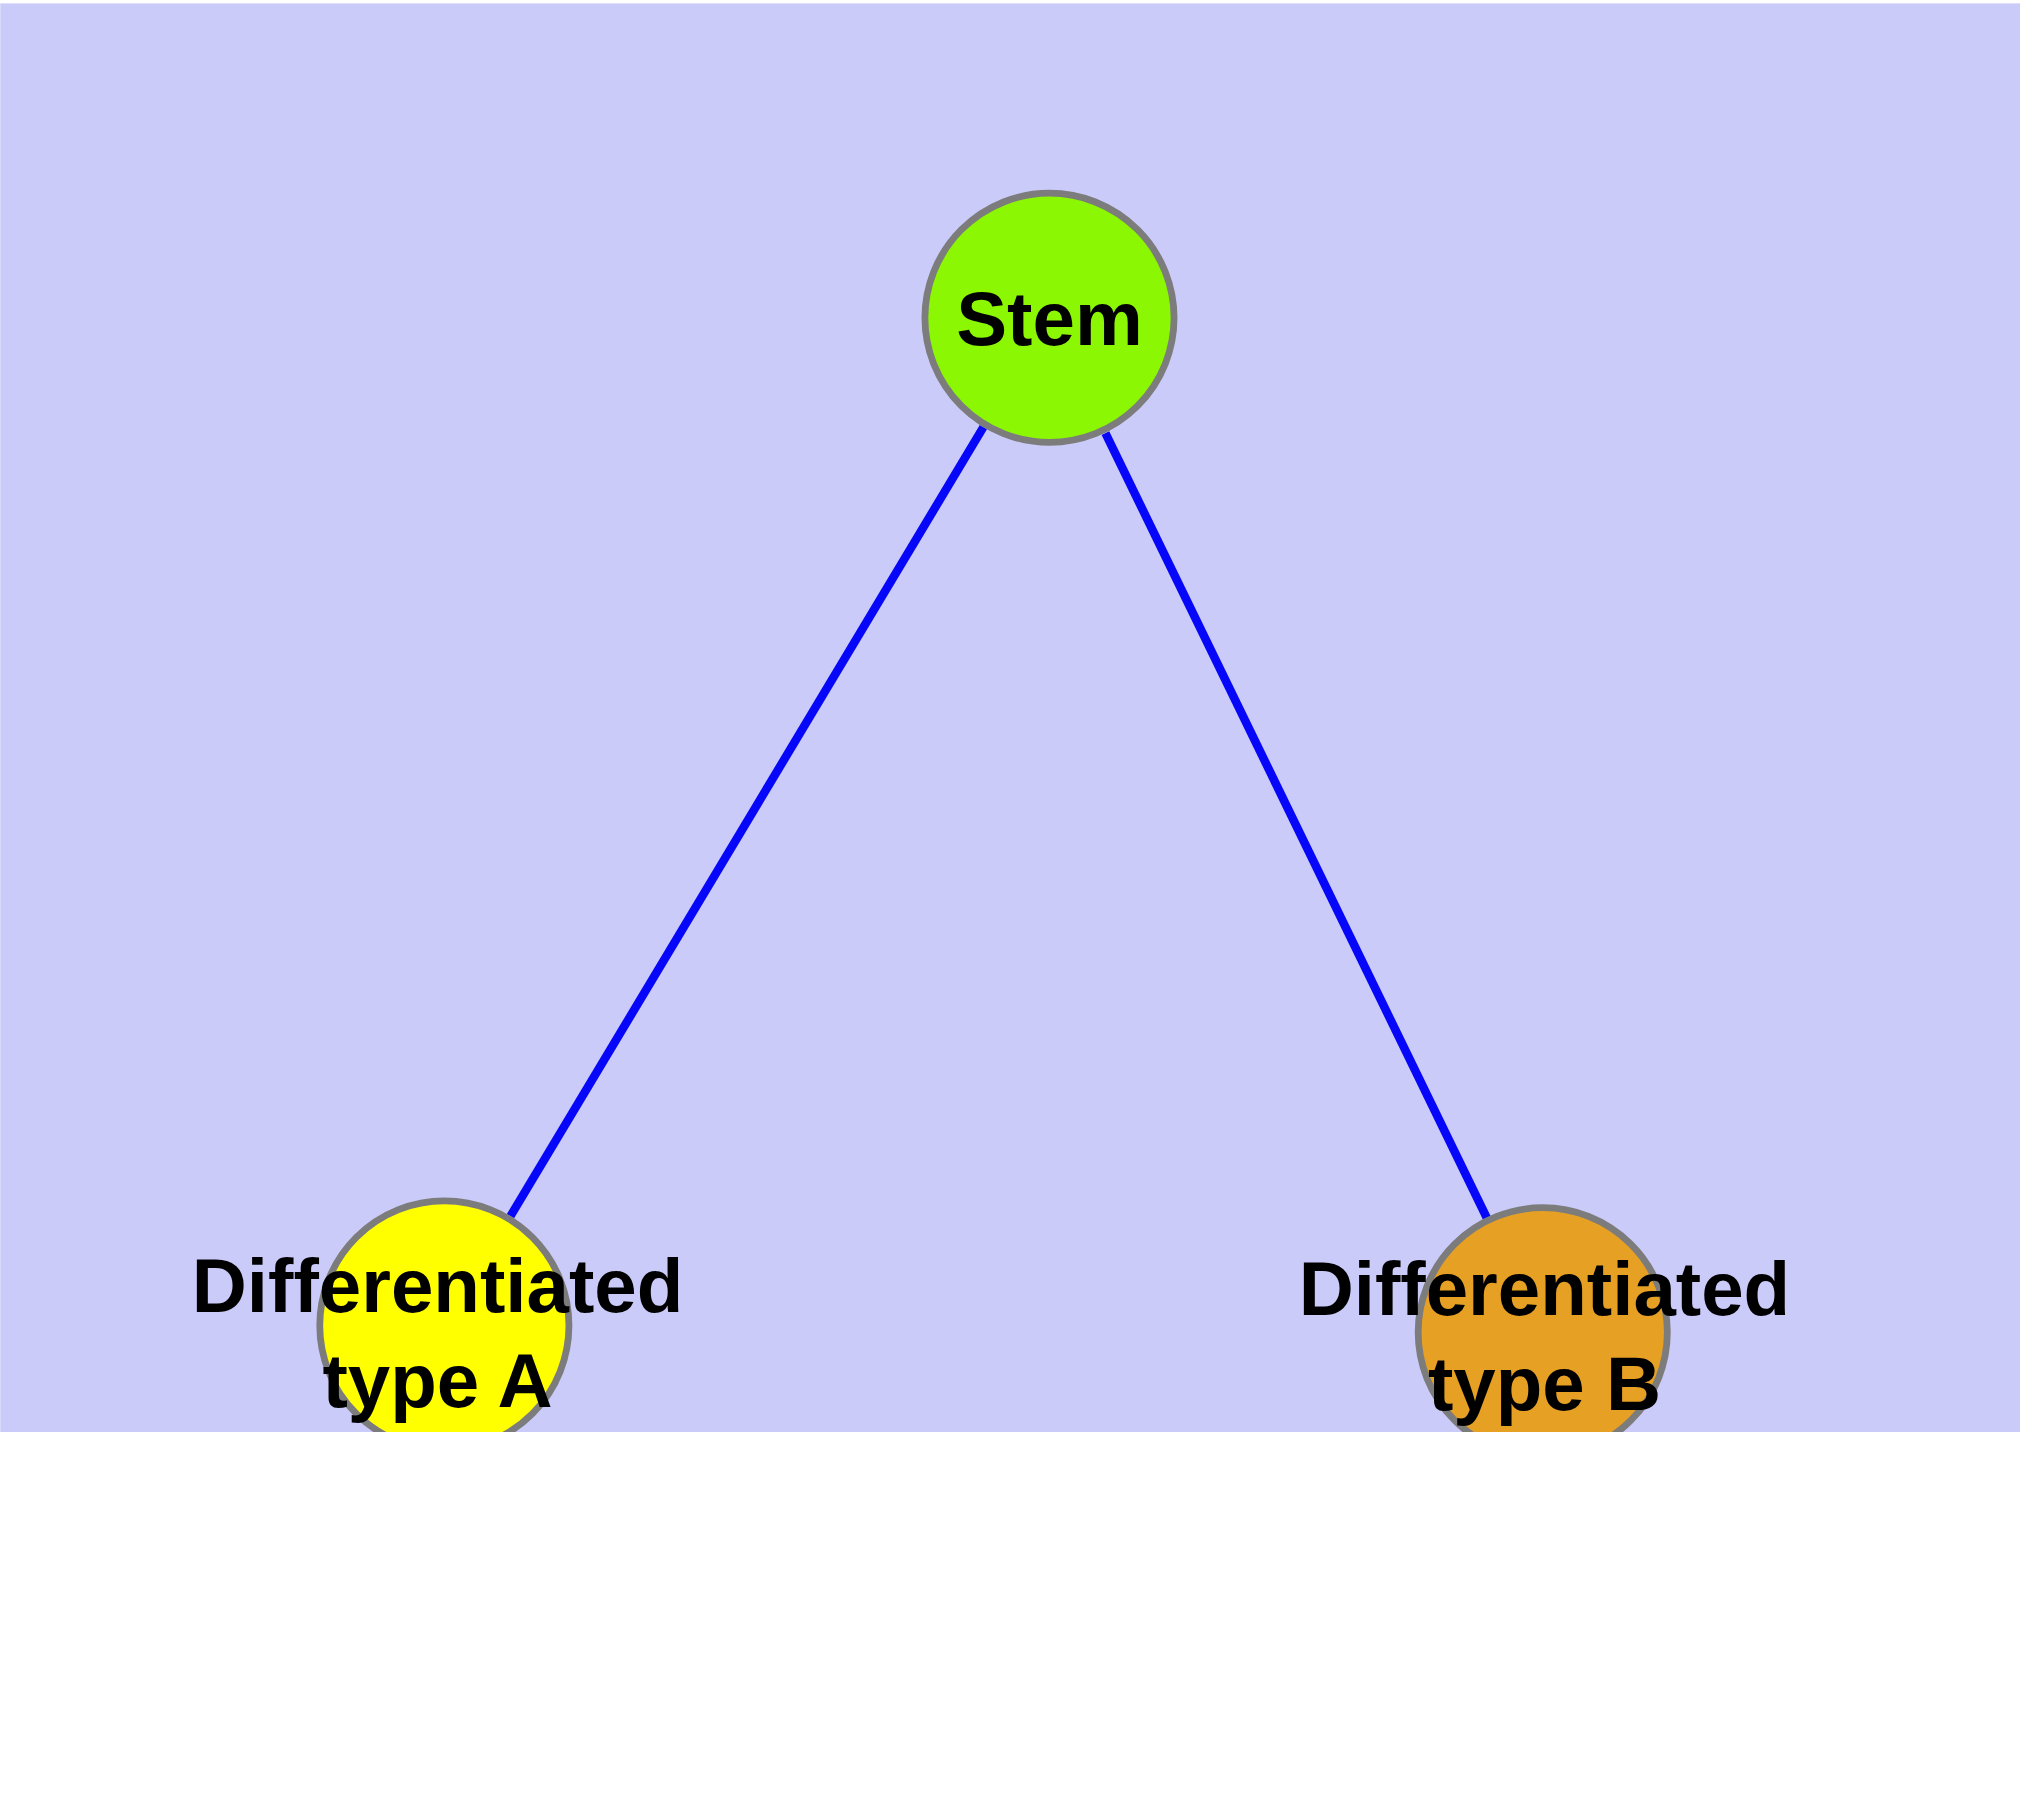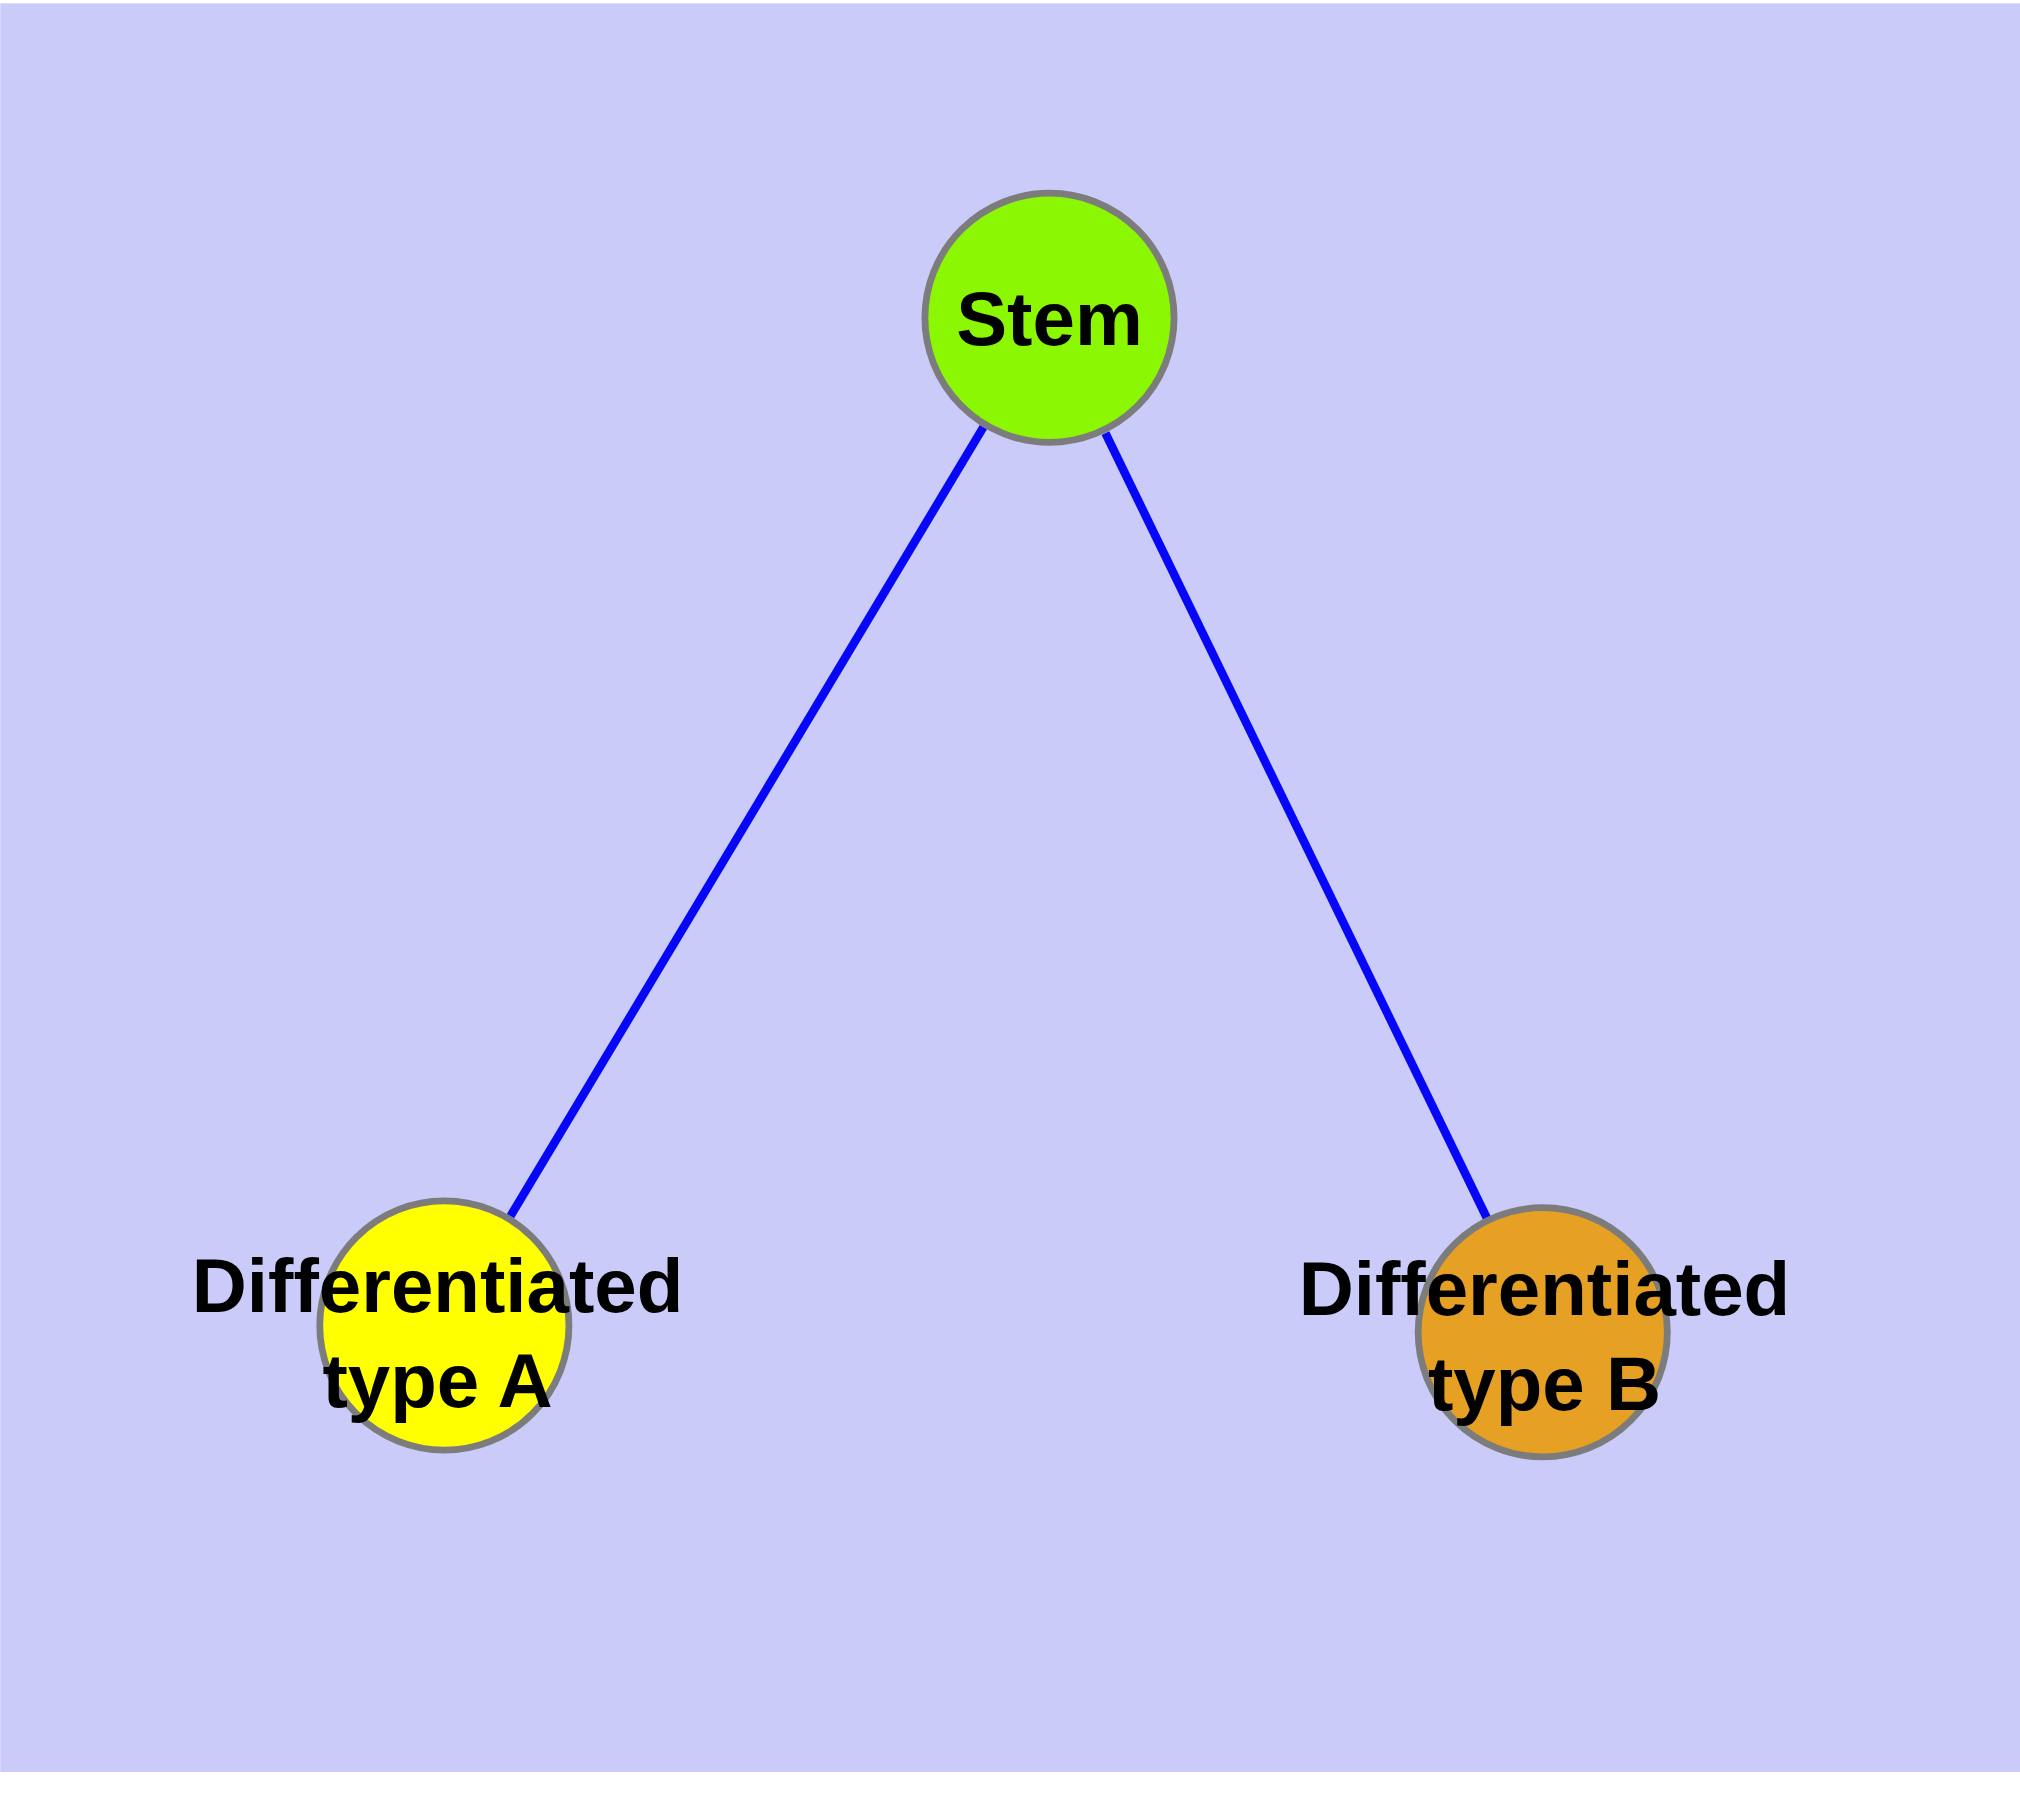--- a/index.html
+++ b/index.html
@@ -3,21 +3,21 @@
 <meta charset="utf-8">
 <style>
   html, body {
     margin: 0;
     padding: 0;
     background: #ffffff;
   }
   .stage {
     position: relative;
     width: 2021px;
-    height: 1772px;
+    height: 1432px;
     background: #ffffff;
     overflow: hidden;
     font-family: "Liberation Sans", sans-serif;
   }
   .stage svg {
     position: absolute;
     inset: 0;
     display: block;
   }
   .node-label {

